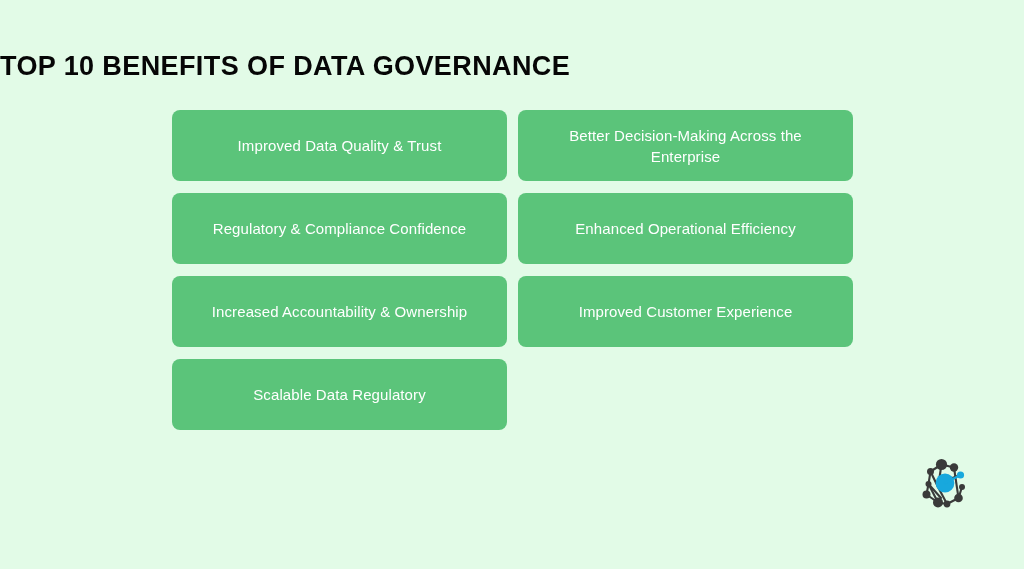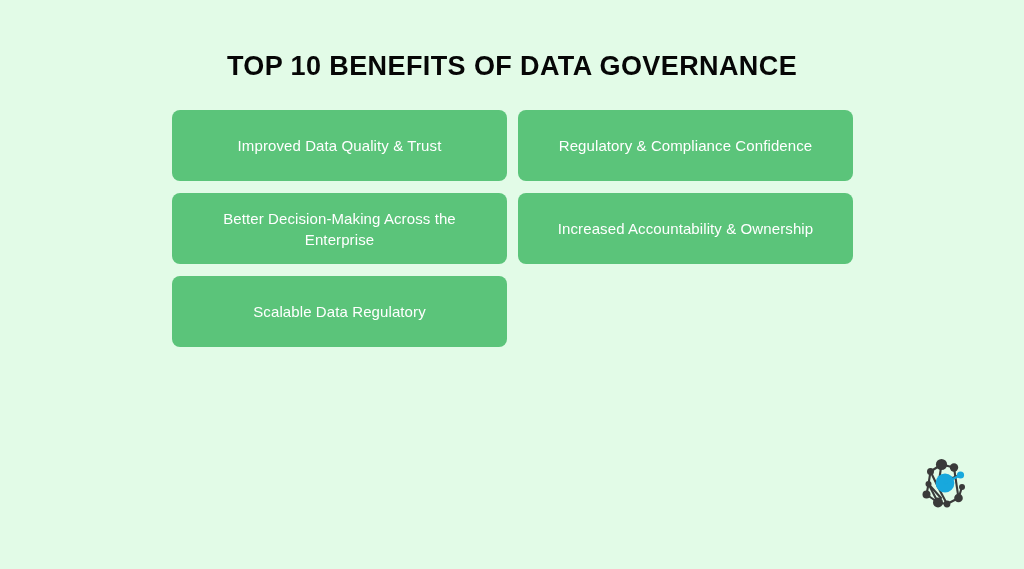--- a/index.html
+++ b/index.html
@@ -21,21 +21,20 @@
     height: 569px;
     background: #e2fbe7;
     box-sizing: border-box;
   }
 
   .slide-title {
     position: absolute;
     top: 49px;
     left: 0;
     width: 1024px;
-    text-align: center;
     font-family: "Liberation Sans", sans-serif;
     font-size: 27px;
     font-weight: 700;
     letter-spacing: 0.4px;
     color: #060606;
     line-height: 34px;
     white-space: nowrap;
   }
 
   .benefits-grid {
@@ -90,34 +89,40 @@
 
   <div class="slide-title">TOP 10 BENEFITS OF DATA GOVERNANCE</div>
 
   <div class="benefits-grid">
 
     <div class="benefit-card">
       <span class="benefit-label">Improved Data Quality &amp; Trust</span>
     </div>
 
     <div class="benefit-card">
+      <span class="benefit-label">Better Decision-Making Across the Enterprise</span>
+    </div>
+
+    <div class="benefit-card">
       <span class="benefit-label">Regulatory &amp; Compliance Confidence</span>
     </div>
 
     <div class="benefit-card">
-      <span class="benefit-label">Better Decision-Making Across the Enterprise</span>
+      <span class="benefit-label">Enhanced Operational Efficiency</span>
     </div>
-
 
     <div class="benefit-card">
       <span class="benefit-label">Increased Accountability &amp; Ownership</span>
     </div>
 
 
 
+    <div class="benefit-card">
+      <span class="benefit-label">Improved Customer Experience</span>
+    </div>
 
 
     <div class="benefit-card">
       <span class="benefit-label">Scalable Data Regulatory</span>
     </div>
 
   </div>
 
   <div class="brand-logo">
     <svg viewBox="0 0 58 58" xmlns="http://www.w3.org/2000/svg" aria-hidden="true">

